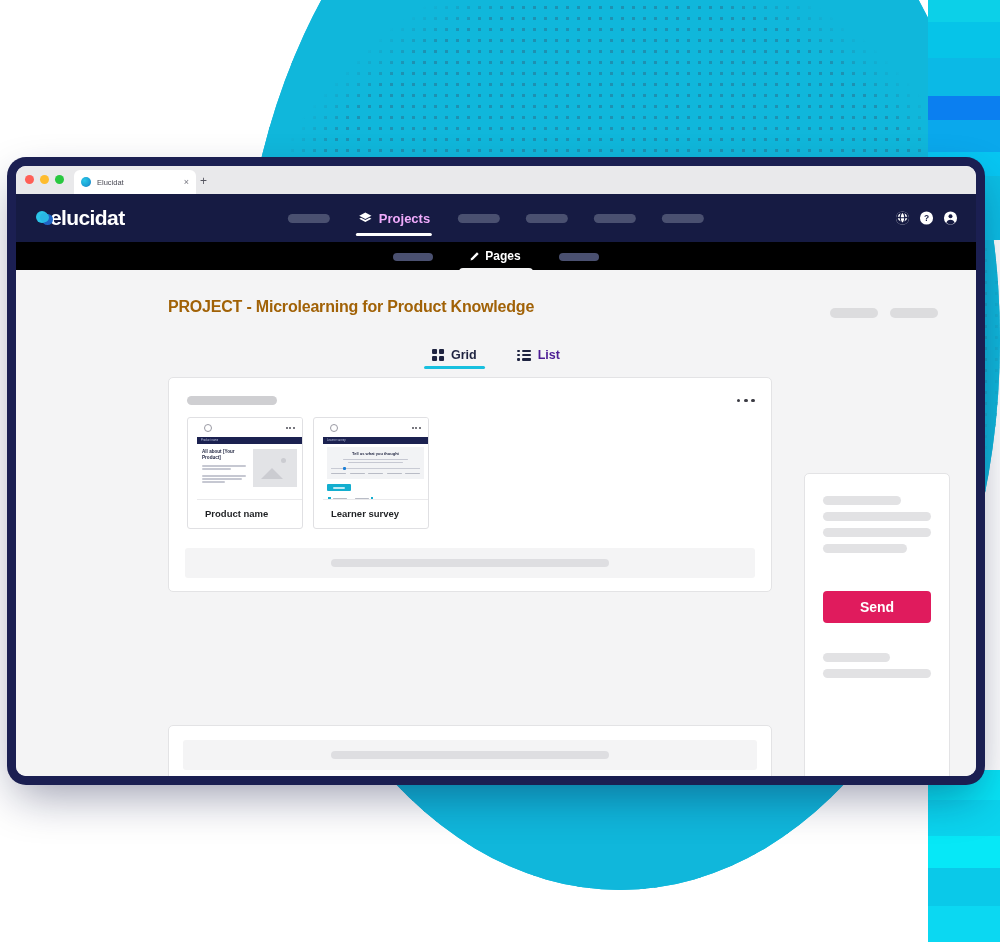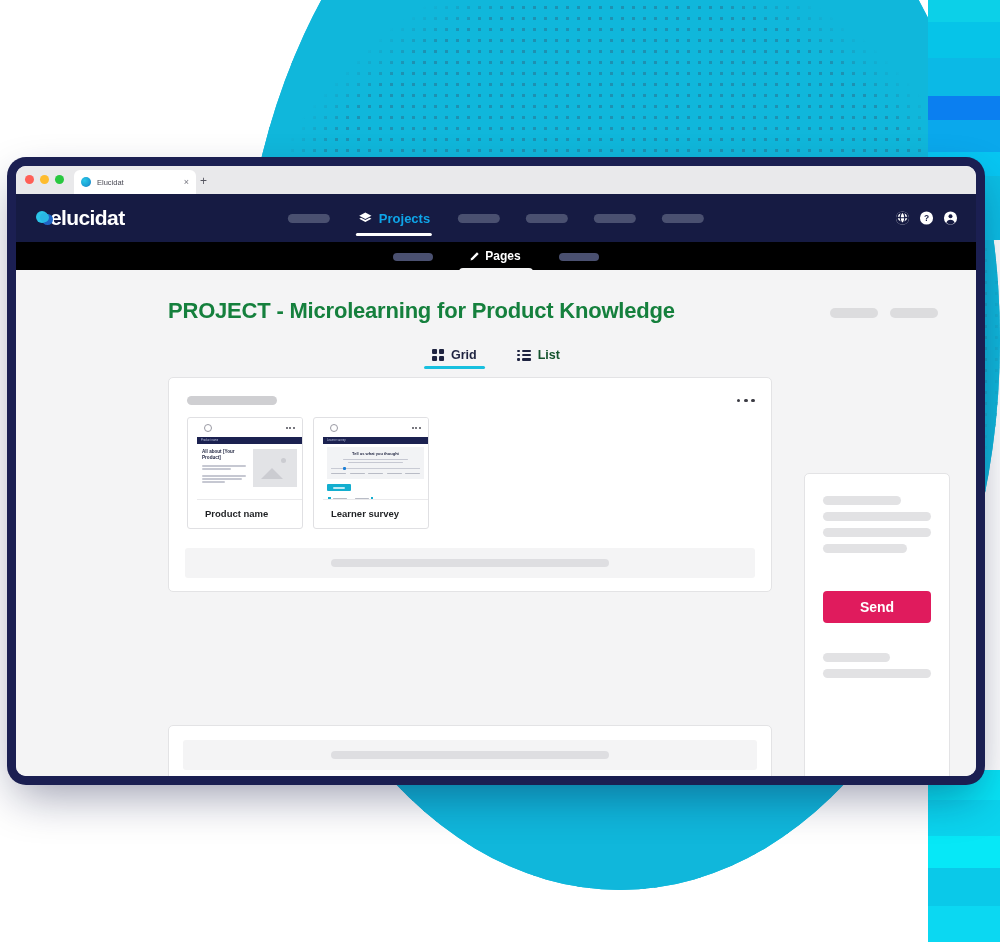--- a/index.html
+++ b/index.html
@@ -153,21 +153,21 @@
     bottom: 0; height: 48px;
     display: flex; align-items: center; gap: 26px;
   }
   .nav-skel {
     width: 42px; height: 9px; border-radius: 5px;
     background: #4A5070;
   }
   .nav-item {
     position: relative; height: 48px;
     display: flex; align-items: center; gap: 6px;
-    color: #0ea5e9; font-size: 13px; font-weight: 700;
+    color: #f0abfc; font-size: 13px; font-weight: 700;
     padding: 0 2px;
   }
   .nav-item .under {
     position: absolute; left: 0; right: 0; bottom: 6px;
     height: 3px; border-radius: 2px; background: #ffffff;
   }
 
   #headicons {
     position: absolute; right: 18px; top: 50%;
     transform: translateY(-50%);
@@ -200,21 +200,21 @@
 
   
   #appbody {
     background: #F4F4F5;
     height: 100%;
     padding: 30px 0 0 0;
     position: relative;
   }
   #page-title {
     position: absolute; left: 152px; top: 28px;
-    font-size: 22px; font-weight: 700; color: #15803d;
+    font-size: 16px; font-weight: 700; color: #a16207;
     letter-spacing: -.2px;
   }
   #title-skels {
     position: absolute; right: 38px; top: 38px;
     display: flex; gap: 12px;
   }
   .title-skel { width: 48px; height: 10px; border-radius: 5px; background: #DCDCDE; }
 
   
   #viewtabs {
@@ -224,21 +224,21 @@
   }
   .vtab {
     display: flex; align-items: center; gap: 7px;
     font-size: 12.5px; font-weight: 700; color: #1E2340;
     padding-bottom: 7px; position: relative;
   }
   .vtab .vunder {
     position: absolute; left: -8px; right: -8px; bottom: 0;
     height: 3px; background: #18C0DF; border-radius: 2px;
   }
-  .vtab.inactive { color: #14532d; }
+  .vtab.inactive { color: #4c1d95; }
 
   
   .grid-ico { width: 12px; height: 12px; display: grid;
     grid-template-columns: 1fr 1fr; grid-template-rows: 1fr 1fr; gap: 2px; }
   .grid-ico i { background: #1E2340; border-radius: 1px; display:block; }
   
   .list-ico { width: 14px; height: 11px; display: flex; flex-direction: column;
     justify-content: space-between; }
   .list-ico i { display: flex; align-items: center; gap: 2.5px; }
   .list-ico i::before { content:""; width: 3px; height: 2.2px; background: #1E2340; border-radius:1px;}

